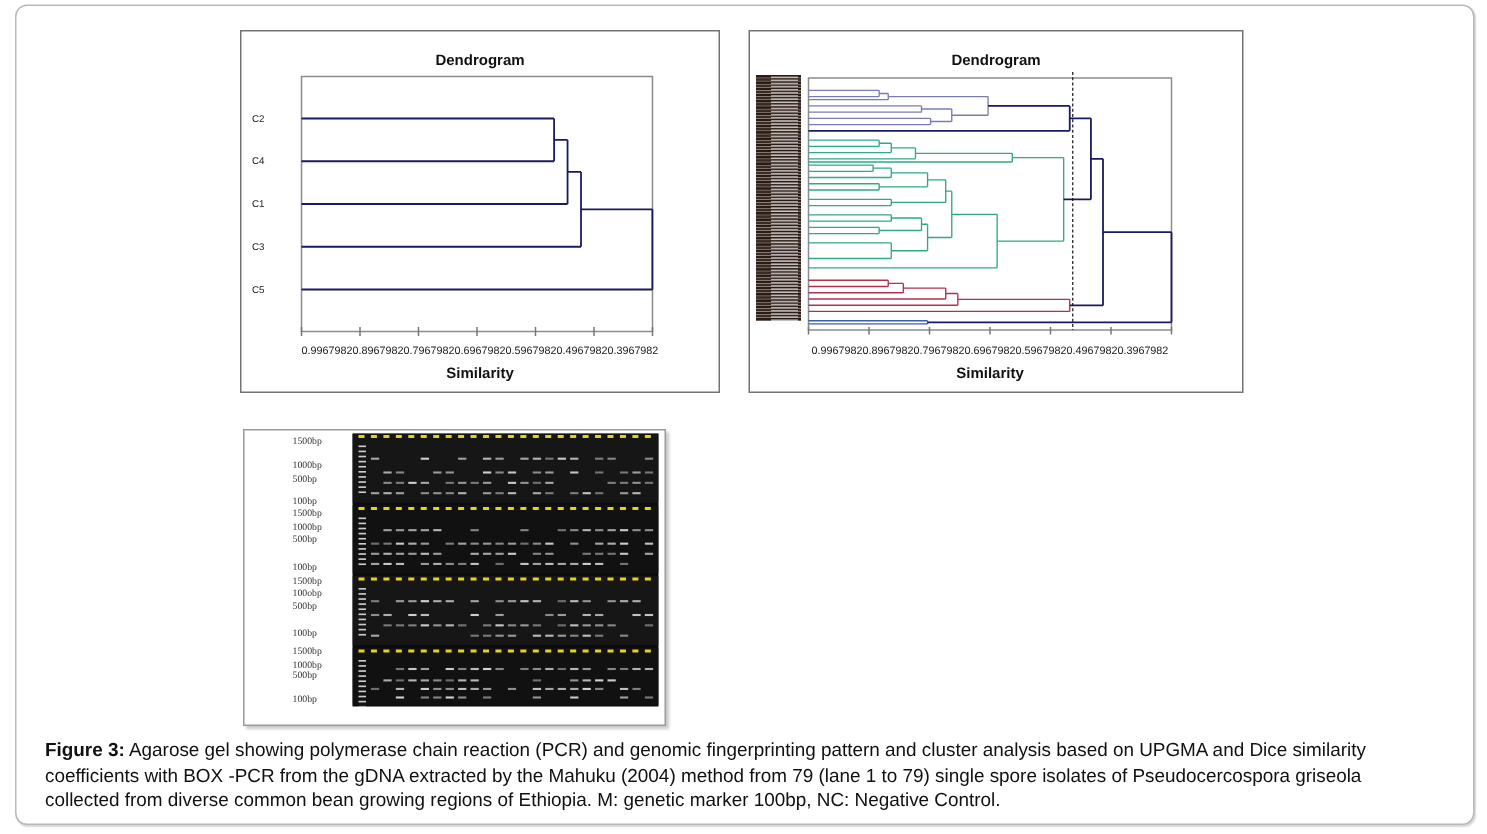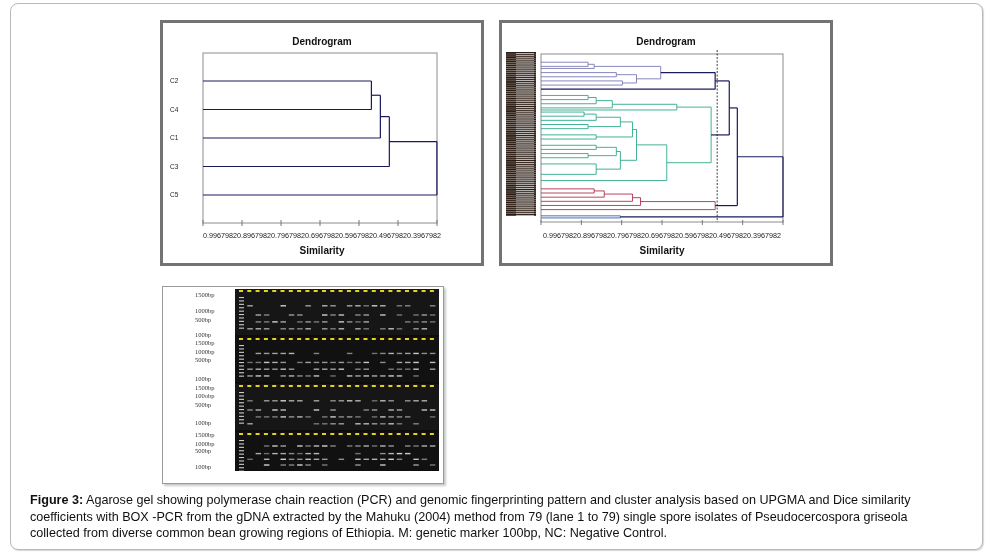--- a/index.html
+++ b/index.html
@@ -1,18 +1,18 @@
 <!DOCTYPE html>
 <html><head>
 <meta charset="utf-8">
 <style>
   html, body { margin: 0; padding: 0; background: #ffffff; }
   body { width: 991px; height: 556px; position: relative; overflow: hidden; font-family: "Liberation Sans", sans-serif; }
   .frame { position: absolute; left: 10px; top: 3px; width: 971px; height: 545px; border: 1px solid #b9b9b9; border-radius: 8px; box-shadow: 1px 1px 1px #d8d8d8; background: #fff; }
-  .panel { position: absolute; background: #fff; border: 3px solid #737373; }
+  .panel { position: absolute; background: #fff; border: 1px solid #737373; }
   .panel-left { left: 160px; top: 20px; width: 318px; height: 240px; }
   .panel-right { left: 499px; top: 20px; width: 328px; height: 240px; }
   .panel svg { position: absolute; left: 0; top: 0; }
   .dtitle { font-family: "Liberation Sans", sans-serif; font-weight: bold; font-size: 10px; fill: #111; }
   .xlab { font-family: "Liberation Sans", sans-serif; font-weight: bold; font-size: 10px; fill: #111; }
   .tick { font-family: "Liberation Sans", sans-serif; font-size: 7.2px; fill: #222; }
   .leaf { font-family: "Liberation Sans", sans-serif; font-size: 6.5px; fill: #222; }
   .gel-panel { position: absolute; left: 162px; top: 286px; width: 280px; height: 196px; background: #fff; border: 1px solid #9a9a9a; box-shadow: 2px 2px 2px #c9c9c9; }
   .gel-labels { position: absolute; left: 0; top: 0; width: 72px; height: 196px; }
   .gel-label { position: absolute; left: 32px; font-family: "Liberation Serif", serif; font-size: 6.5px; color: #333; }

